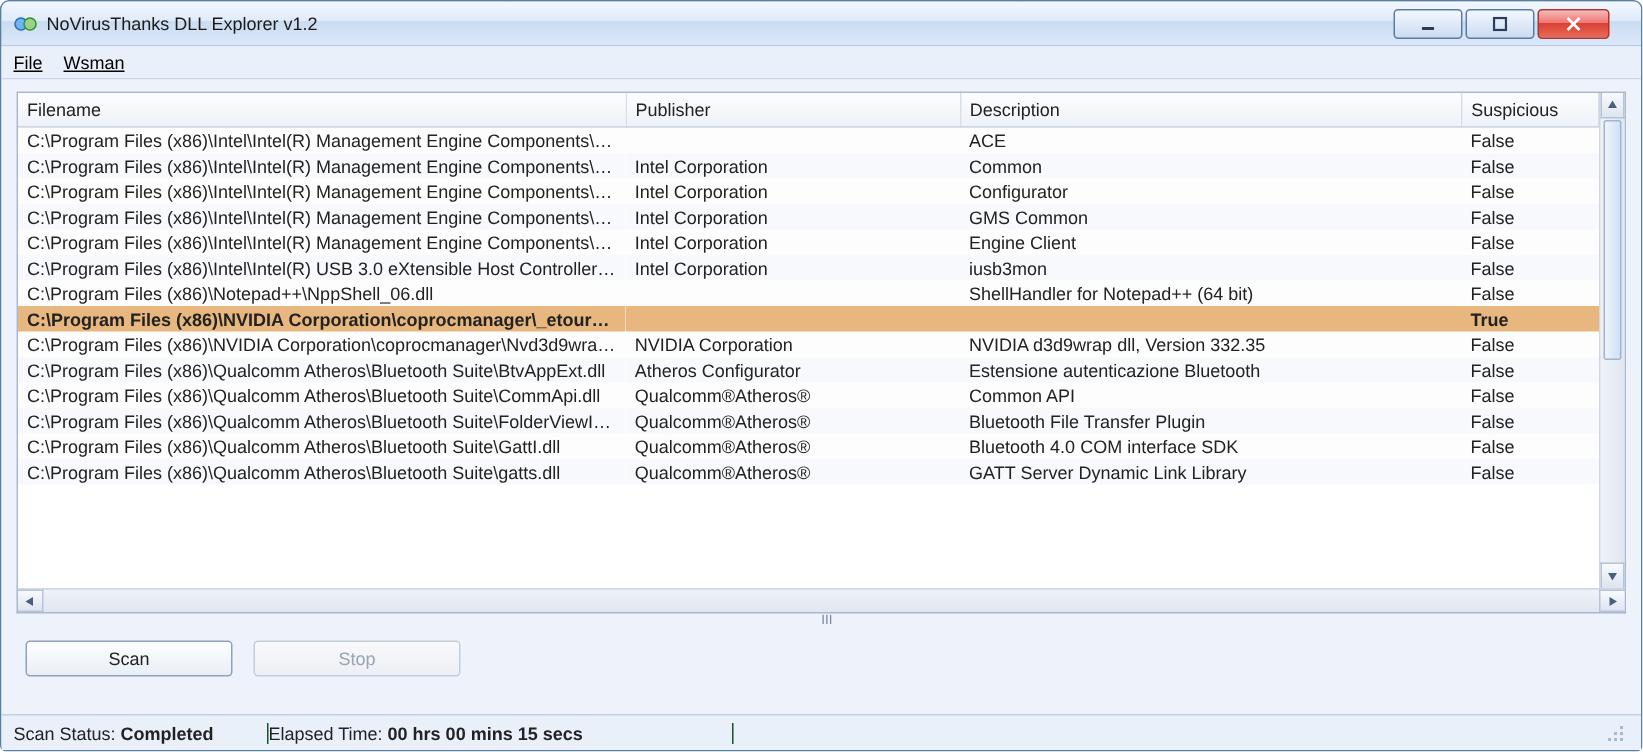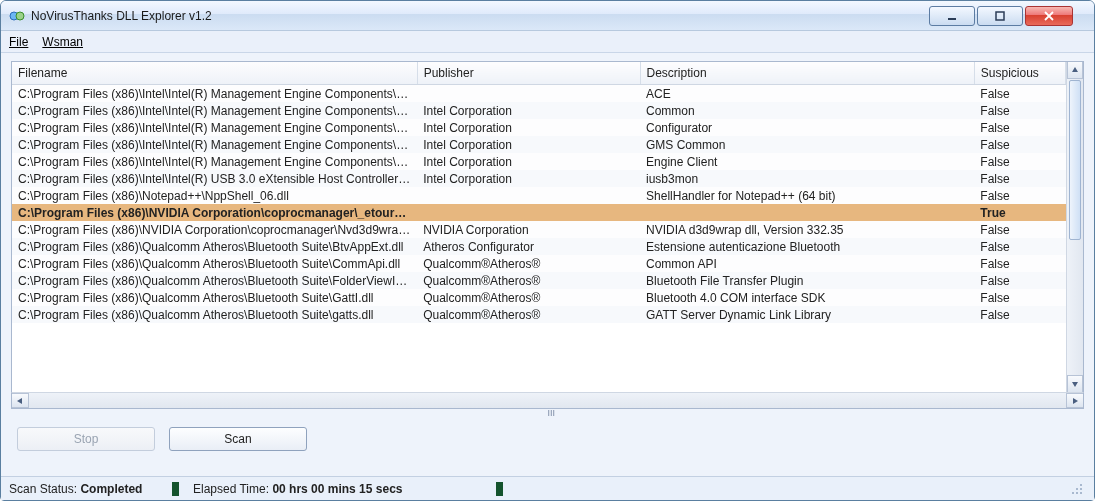--- a/index.html
+++ b/index.html
@@ -31,21 +31,21 @@
   .vscroll .thumb { position:absolute; left:2px; right:2px; top:18px; height:160px; background:linear-gradient(90deg,#eef4fc,#cfe0f5); border:1px solid #9fb4d1; border-radius:2px; }
   .hscroll { height:17px; background:linear-gradient(#eef2f8,#e1e7f0); border:1px solid #a9b8cf; border-top:1px solid #cfd7e3; margin-top:-1px; position:relative; }
   .hscroll .left, .hscroll .right { position:absolute; top:0; bottom:0; width:17px; background:linear-gradient(#f8fafd,#dde5f0); border:1px solid #b7c3d6; display:flex; align-items:center; justify-content:center; }
   .hscroll .left { left:0; border-left:none; }
   .hscroll .right { right:0; border-right:none; }
   .hscroll .track-mark { position:absolute; left:50%; top:3px; bottom:3px; width:6px; color:#7a8aa3; font-size:9px;margin-top:12px; }
   .button-row { height:40px; display:flex; align-items:center; gap:14px; padding:28px 6px 8px 6px; }
   .btn { width:138px; height:24px; border:1px solid #8fa2bd; border-radius:3px; background:linear-gradient(#fdfeff,#e9eef6); color:#222; font-size:12px; cursor:pointer; }
   .btn:disabled { color:#9aa4b2; background:linear-gradient(#f8f9fb,#eceff5); border-color:#c3cddc; cursor:default; }
   .statusbar { height:24px; border-top:1px solid #c3d0e2; display:flex; align-items:center; background:#e9f0fa; padding:0 8px; font-size:12px; color:#222; }
-  .status-cell { padding:0 14px 0 0; border-right:7px solid #14532d; margin-right:14px; min-width:170px; }
+  .status-cell { padding:0 14px 0 0; border-right:1px solid #14532d; min-width:170px; }
   .status-cell:last-child { border-right:none; }
   .resize-grip { margin-left:auto; width:14px; height:14px; align-self:flex-end; margin-bottom:2px; opacity:.7; }
 </style>
 </head>
 <body>
 
 <div class="window">
   <div class="titlebar">
     <span class="app-icon">
       <svg viewBox="0 0 16 16" width="16" height="16">
@@ -206,22 +206,22 @@
         </div>
       <div class="track-mark">III</div>
       <div class="right">
           <svg width="8" height="8">
             <path d="M7 4 L2 1 L2 7 Z" fill="#4a5f80"></path>
           </svg>
         </div>
     </div>
 
     <div class="button-row">
+      <button class="btn">Scan</button>
       <button class="btn" disabled="">Stop</button>
-      <button class="btn">Scan</button>
     </div>
   </div>
 
   <div class="statusbar">
     <div class="status-cell">
       <span>Scan Status:</span>
       <b style="font-weight:600">Completed</b>
     </div>
     <div class="status-cell" style="min-width:310px">
       <span>Elapsed Time:</span>

